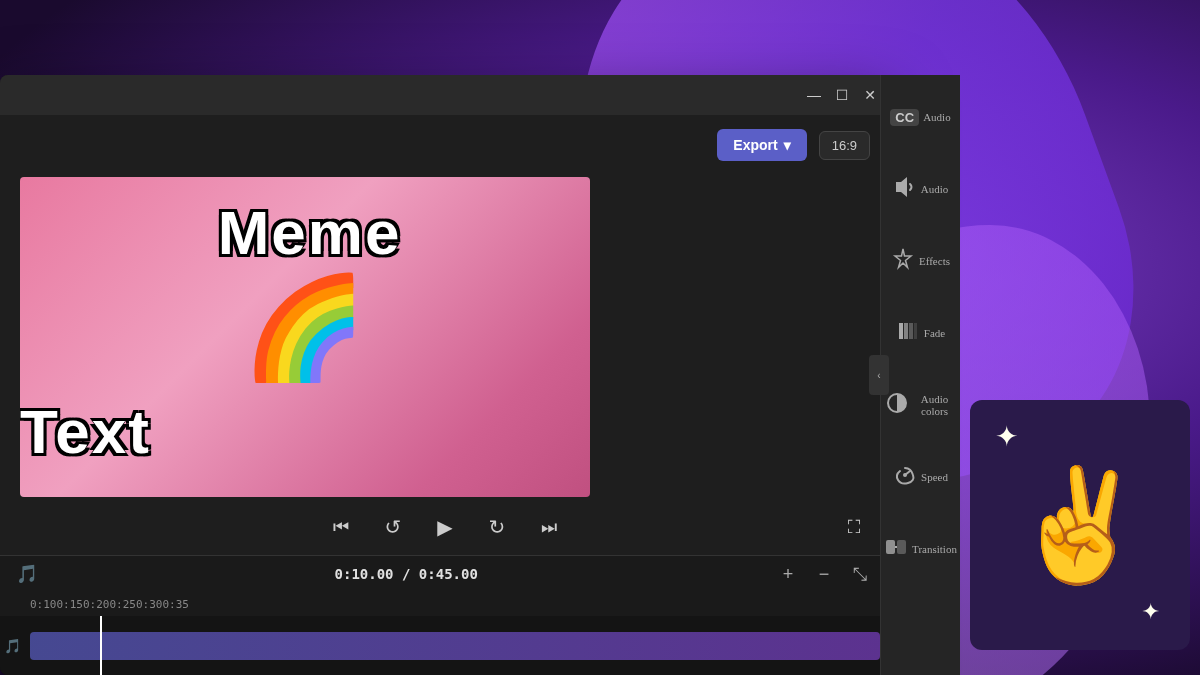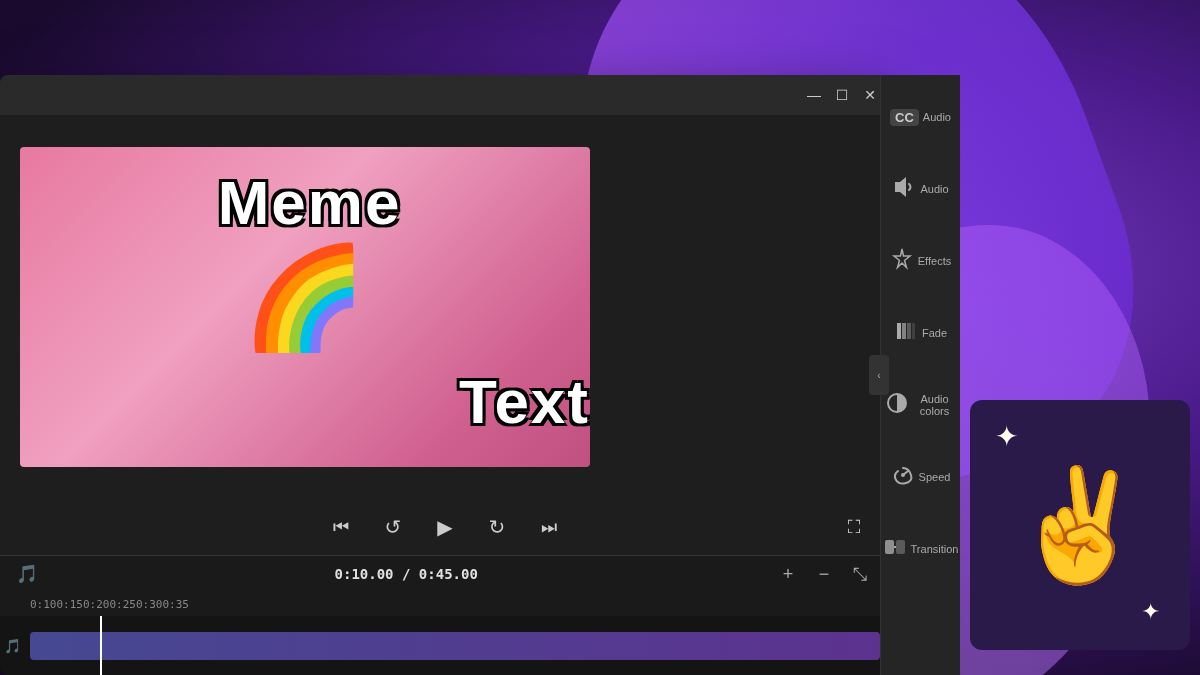--- a/index.html
+++ b/index.html
@@ -160,21 +160,21 @@
       text-shadow: -3px -3px 0 #000, 3px -3px 0 #000, -3px 3px 0 #000, 3px 3px 0 #000;
       font-family: Impact, Arial Black, sans-serif;
       letter-spacing: 2px;
       margin-left: 9px;
     }
     .preview-text-text {
       position: absolute;
       bottom: 30px;
       left: 0;
       right: 0;
-      text-align: right;
+      text-align: left;
       font-size: 62px;
       font-weight: 900;
       color: white;
       text-shadow: -3px -3px 0 #000, 3px -3px 0 #000, -3px 3px 0 #000, 3px 3px 0 #000;
       font-family: Impact, Arial Black, sans-serif;
       letter-spacing: 2px;
     }
 
     
     .emoji-area {
@@ -338,20 +338,21 @@
       transition: background 0.15s;
     }
     .sidebar-icon {
       font-size: 22px;
       line-height: 1;
     }
     .sidebar-label {
       font-size: 11px;
       color: inherit;
       text-align: center;
+      font-family: Liberation Serif, serif;
     }
 
     
     .sticker-overlay {
       position: absolute;
       right: 10px;
       top: 400px;
       width: 220px;
       height: 250px;
       background: #2a1a4a;
@@ -404,20 +405,29 @@
   <div class="title-bar">
     <div class="window-controls">
       <div class="win-btn">—</div>
       <div class="win-btn">☐</div>
       <div class="win-btn">✕</div>
     </div>
   </div>
 
   <div class="main-content">
 
+    <div class="toolbar">
+      <button class="export-btn">
+        <span>Export</span>
+        <span>▾</span>
+      </button>
+      <button class="aspect-ratio-btn">
+        <span>16:9</span>
+      </button>
+    </div>
 
     <div class="preview-area">
       <div class="video-preview">
         <div class="preview-text-meme">Meme</div>
         <div class="emoji-area">
           <span class="rainbow-emoji">🌈</span>
         </div>
         <div class="preview-text-text">Text</div>
       </div>
     </div>

